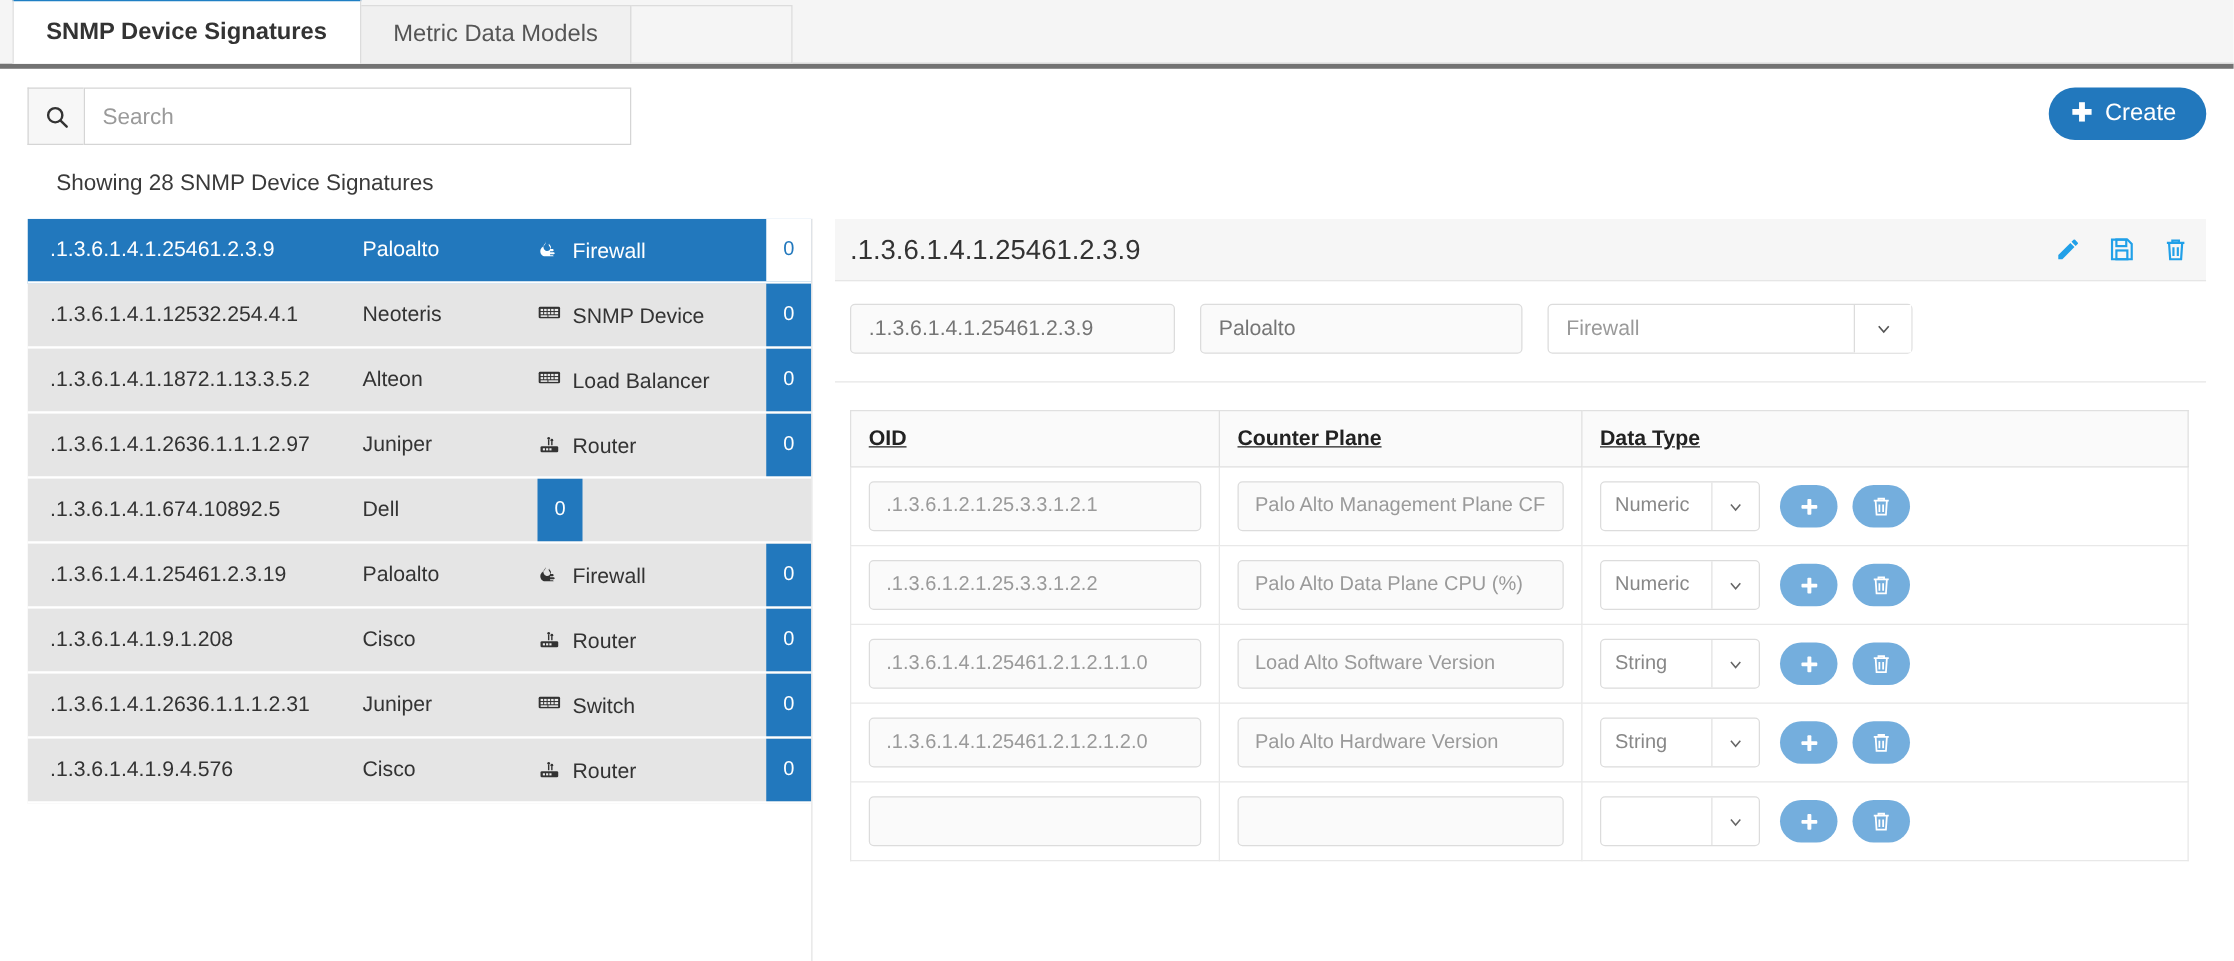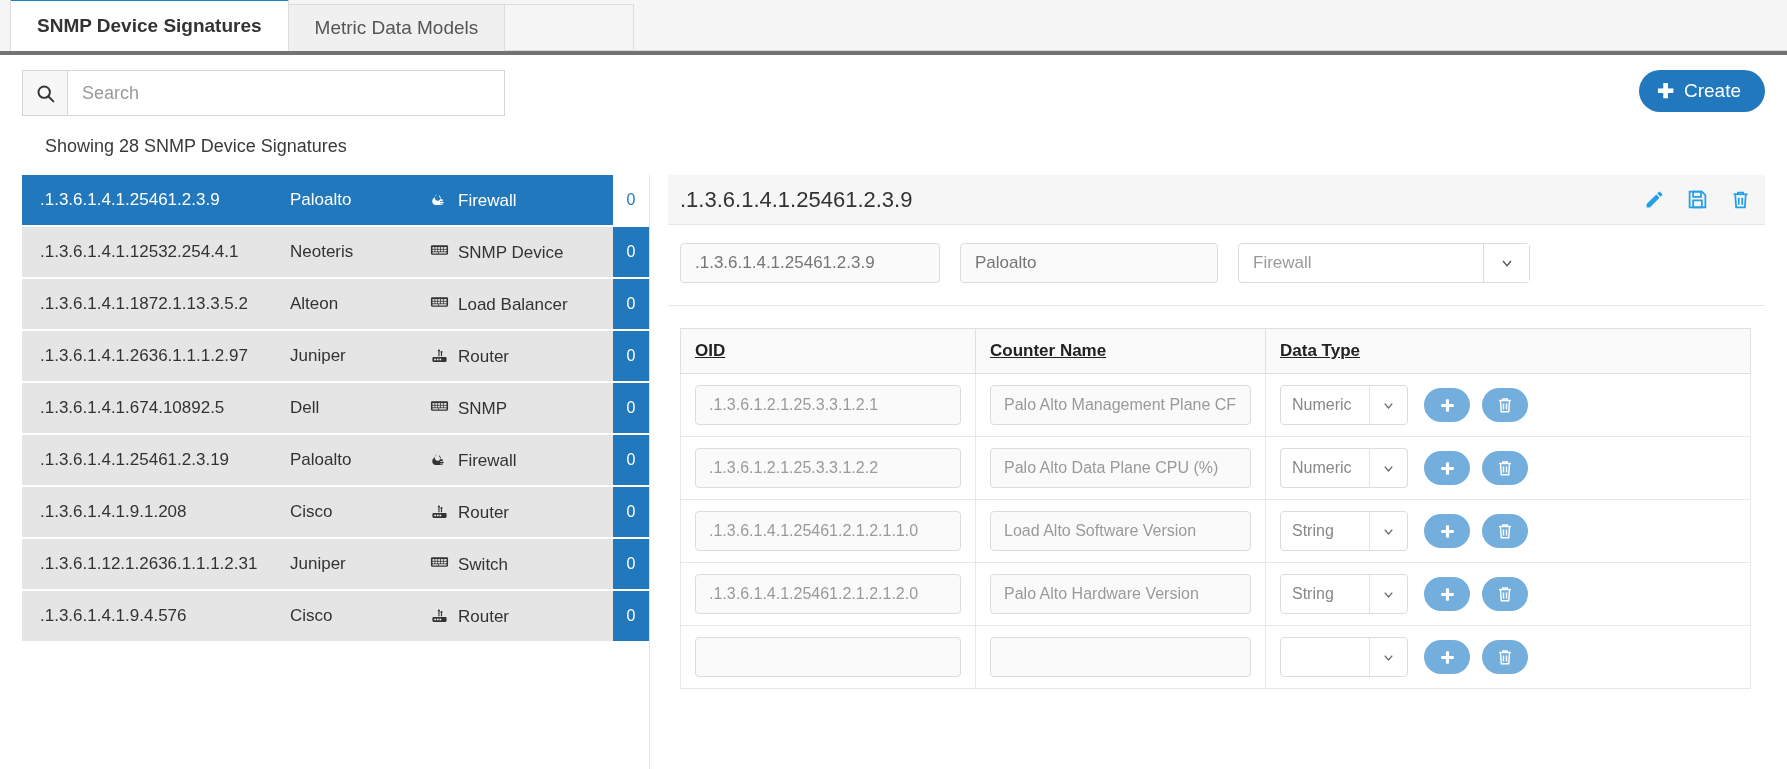--- a/index.html
+++ b/index.html
@@ -461,42 +461,20 @@
               <circle cx="14.8" cy="7.2" r="1.5"></circle>
             </svg>
           </span>
           <span>Router</span>
         </div>
         <div class="c-count">0</div>
       </div>
       <div class="row">
         <div class="c-oid">.1.3.6.1.4.1.674.10892.5</div>
         <div class="c-vendor">Dell</div>
-        <div class="c-type">
-          <span class="ico">
-            <svg width="19" height="14" viewBox="0 0 24 18" fill="#333333">
-              <rect x="1" y="3" width="22" height="12" rx="1.5"></rect>
-              <g fill="#ededed">
-                <rect x="3" y="5.3" width="2.6" height="2.2"></rect>
-                <rect x="6.6" y="5.3" width="2.6" height="2.2"></rect>
-                <rect x="10.2" y="5.3" width="2.6" height="2.2"></rect>
-                <rect x="13.8" y="5.3" width="2.6" height="2.2"></rect>
-                <rect x="17.4" y="5.3" width="3.6" height="2.2"></rect>
-                <rect x="3" y="8.6" width="2.6" height="2.2"></rect>
-                <rect x="6.6" y="8.6" width="2.6" height="2.2"></rect>
-                <rect x="10.2" y="8.6" width="2.6" height="2.2"></rect>
-                <rect x="13.8" y="8.6" width="2.6" height="2.2"></rect>
-                <rect x="17.4" y="8.6" width="3.6" height="2.2"></rect>
-                <rect x="3" y="11.9" width="7" height="1.6"></rect>
-                <rect x="11" y="11.9" width="10" height="1.6"></rect>
-              </g>
-            </svg>
-          </span>
-          <span>SNMP</span>
-        </div>
         <div class="c-count">0</div>
       </div>
       <div class="row">
         <div class="c-oid">.1.3.6.1.4.1.25461.2.3.19</div>
         <div class="c-vendor">Paloalto</div>
         <div class="c-type">
           <span class="ico">
             <svg width="19" height="17" viewBox="0 0 24 24" fill="#333333">
               <path d="M8.2 1.6c.4 3-1.9 4.2-2.6 6.1-1 2.6.5 5.5 3.2 6.1 2 .4 3.6-.6 4.1-2.1.5-1.6-.4-2.6-1.2-3.6-.7-.9-.6-1.9.1-2.6-.2 1.4 1.2 1.9 1.7 3 .5 1 .3 2.2-.2 3.2h1.9c1 0 1.6.5 1.6 1.2s-.6 1.2-1.6 1.2h-2.4v1.1h3.6c1 0 1.6.5 1.6 1.2s-.6 1.2-1.6 1.2h-3.6v1.1h2.4c1 0 1.6.5 1.6 1.2H7.5C4 20 1.4 17 1.8 13.6 2.2 10 5.6 8.9 7 6.6c.9-1.4 1.2-3.2 1.2-5z"></path>
             </svg>
@@ -519,21 +497,21 @@
               <path d="M14.8 13V8.5" stroke="#333333" stroke-width="1.6"></path>
               <circle cx="11.2" cy="5.2" r="1.5"></circle>
               <circle cx="14.8" cy="7.2" r="1.5"></circle>
             </svg>
           </span>
           <span>Router</span>
         </div>
         <div class="c-count">0</div>
       </div>
       <div class="row">
-        <div class="c-oid">.1.3.6.1.12.1.2636.1.1.1.2.31</div>
+        <div class="c-oid">.1.3.6.1.4.1.2636.1.1.1.2.31</div>
         <div class="c-vendor">Juniper</div>
         <div class="c-type">
           <span class="ico">
             <svg width="19" height="14" viewBox="0 0 24 18" fill="#333333">
               <rect x="1" y="3" width="22" height="12" rx="1.5"></rect>
               <g fill="#ededed">
                 <rect x="3" y="5.3" width="2.6" height="2.2"></rect>
                 <rect x="6.6" y="5.3" width="2.6" height="2.2"></rect>
                 <rect x="10.2" y="5.3" width="2.6" height="2.2"></rect>
                 <rect x="13.8" y="5.3" width="2.6" height="2.2"></rect>
@@ -618,21 +596,21 @@
     <div class="tablewrap">
       <table class="oidtable">
         <colgroup>
           <col class="col-oid">
             <col class="col-cname">
             <col class="col-dtype">
         </colgroup>
         <thead>
           <tr>
             <th>OID</th>
-            <th>Counter Name</th>
+            <th>Counter Plane</th>
             <th>Data Type</th>
           </tr>
         </thead>
         <tbody id="oid-tbody">
             <tr>
               <td>
                 <div class="cell-input">.1.3.6.1.2.1.25.3.3.1.2.1</div>
               </td>
               <td>
                 <div class="cell-input">Palo Alto Management Plane CF</div>

